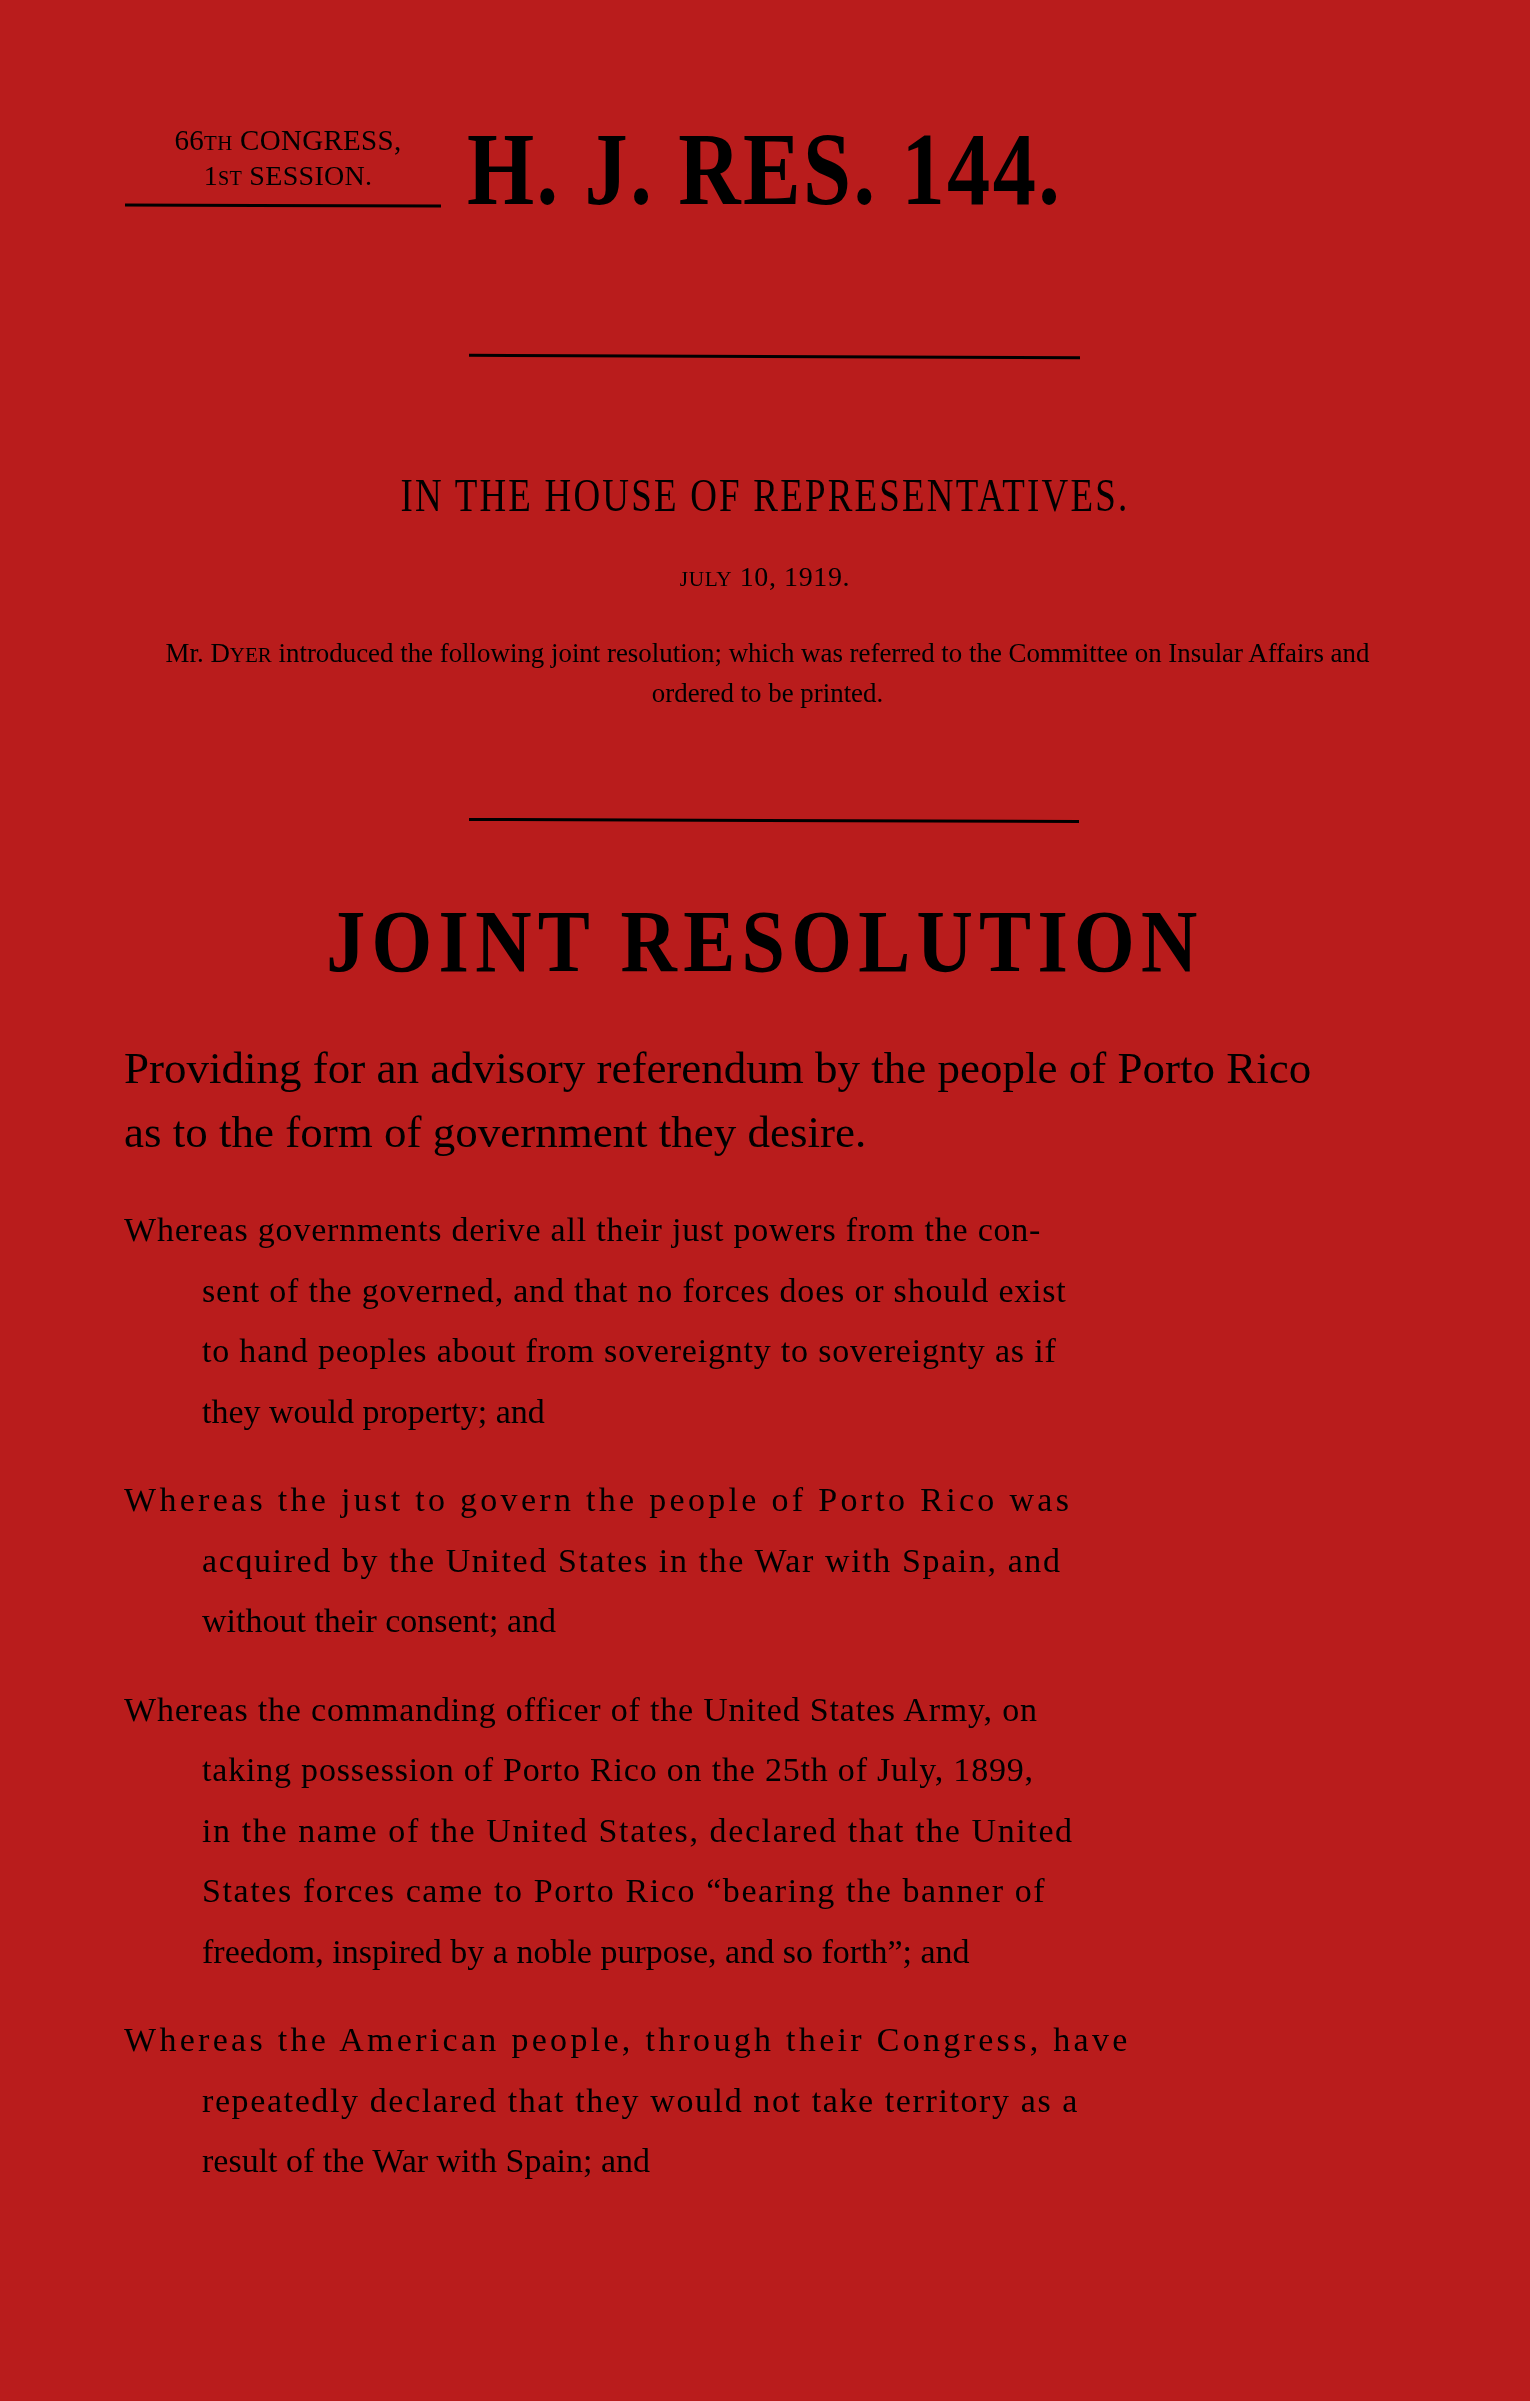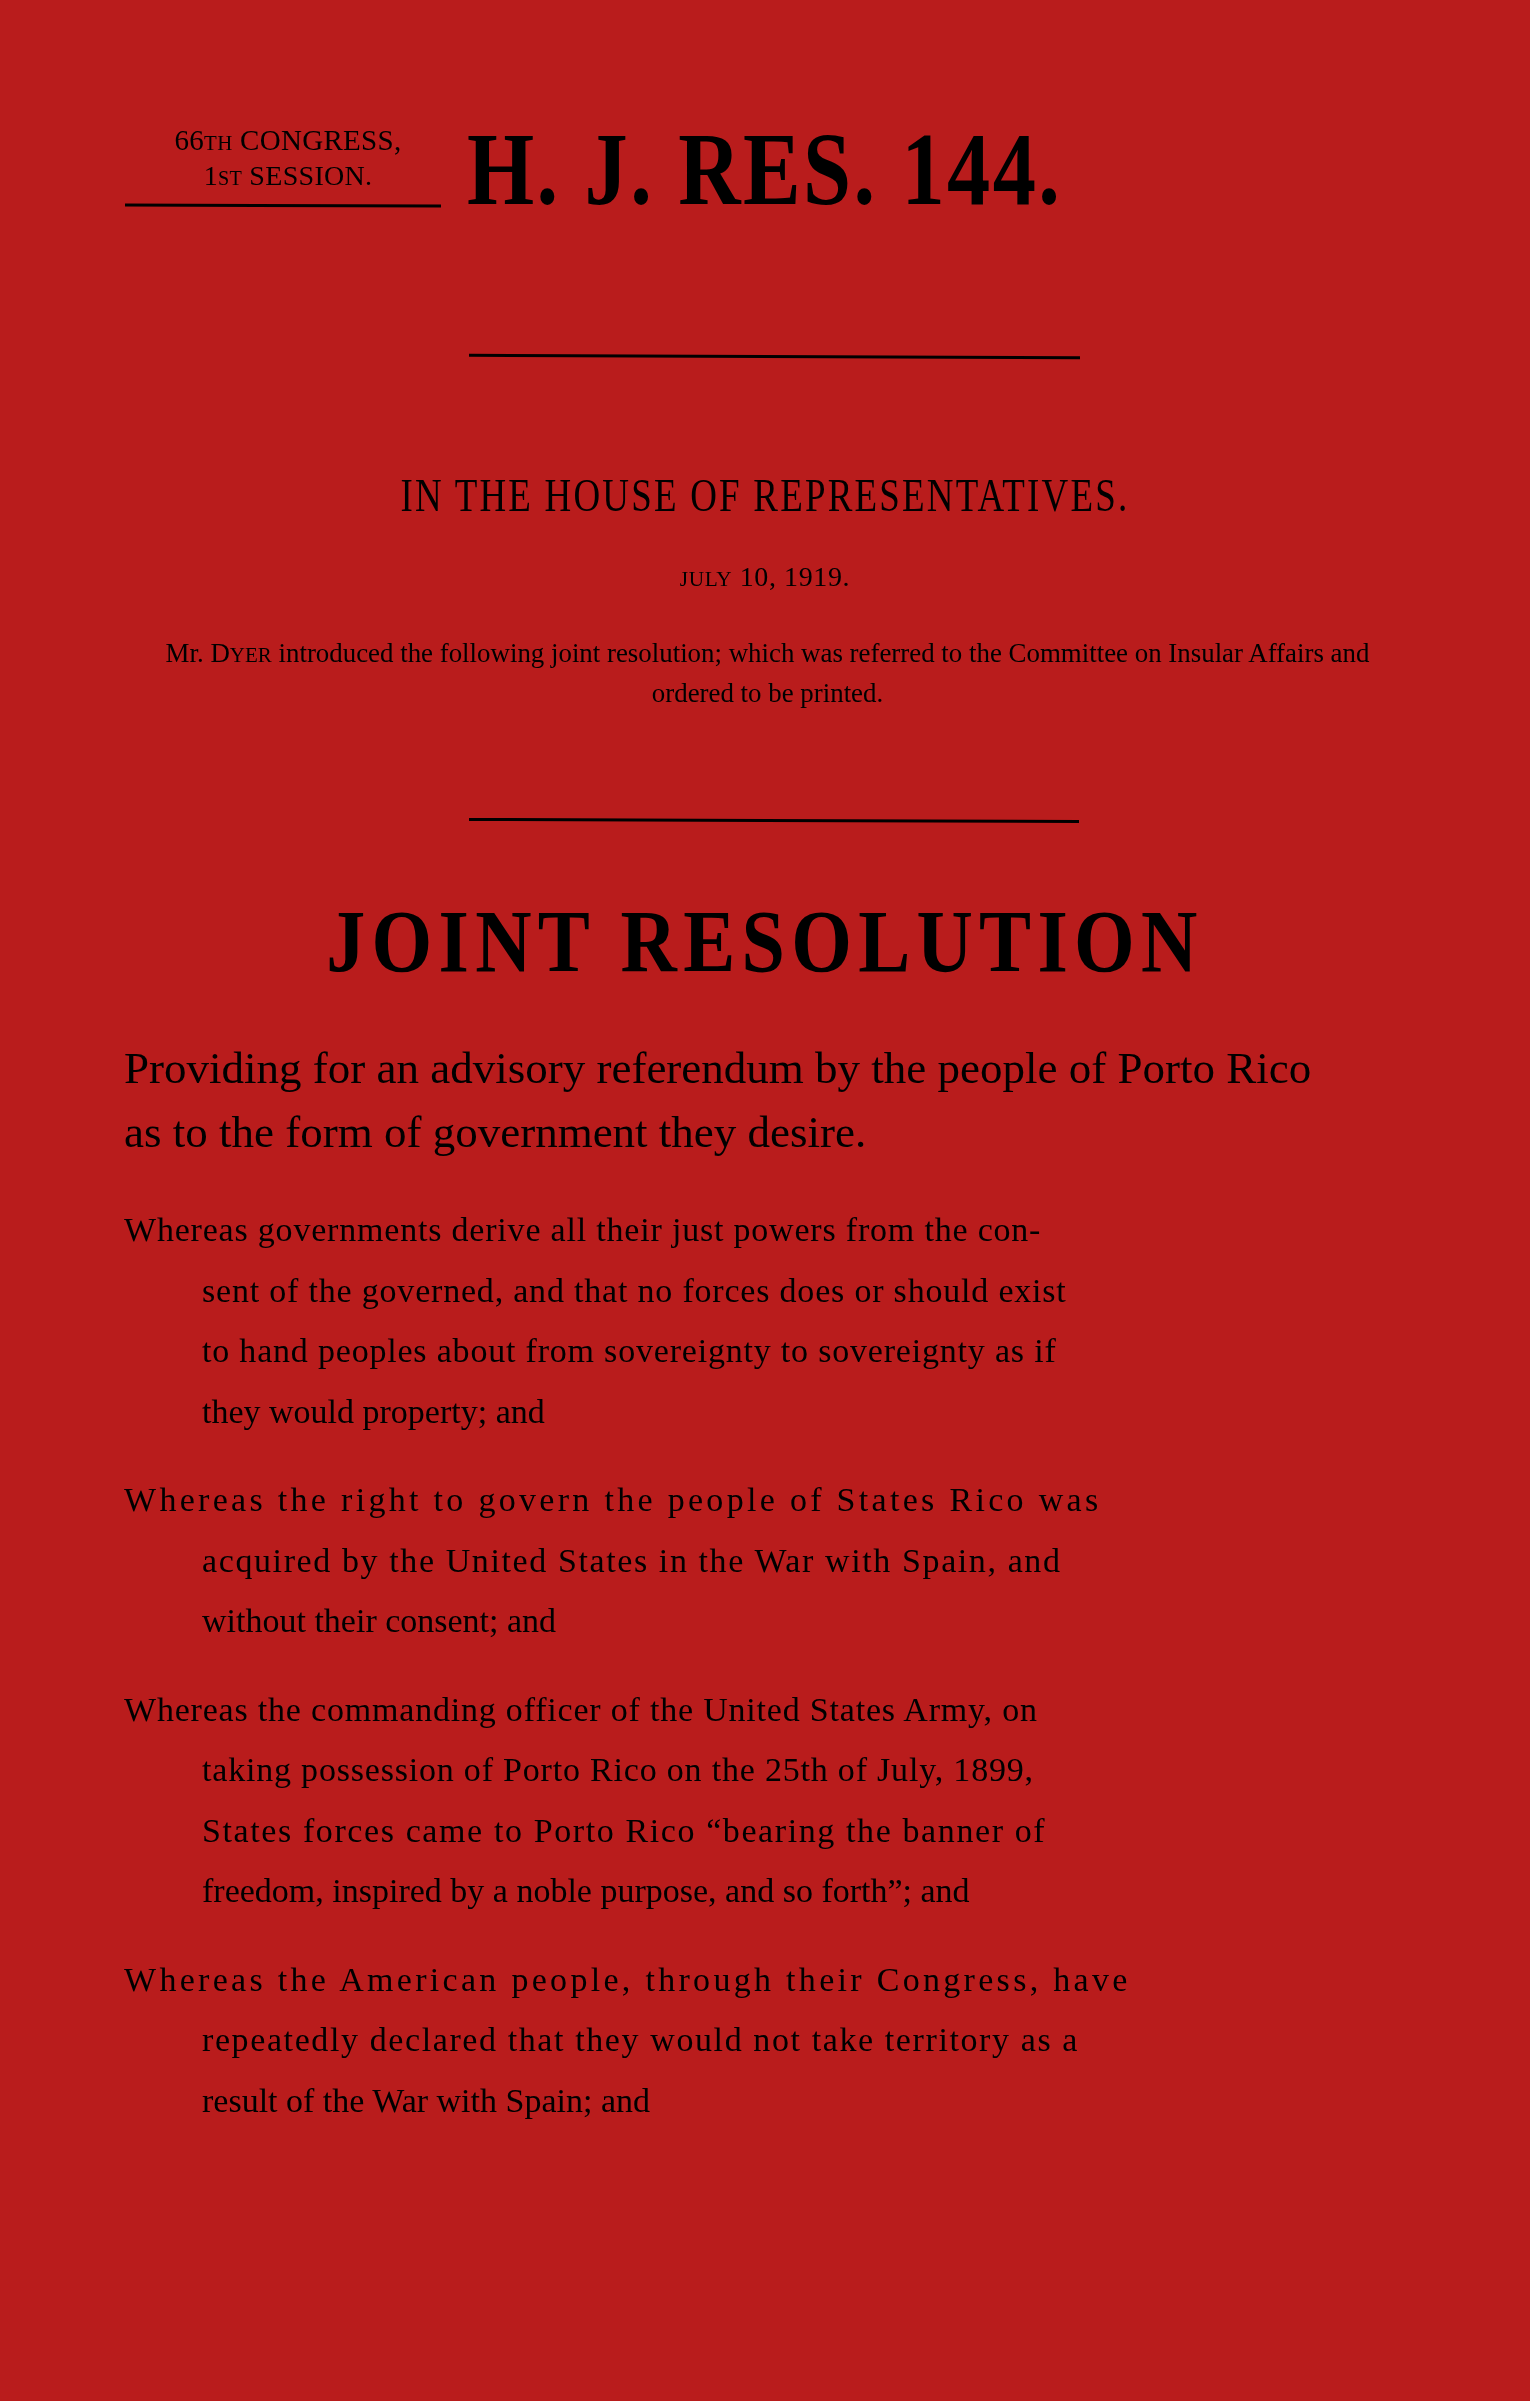--- a/index.html
+++ b/index.html
@@ -264,28 +264,29 @@
   <div class="body-text">
 
     <p class="clause">
       <span class="ln first sp-med">Whereas governments derive all their just powers from the con-</span>
       <span class="ln cont sp-med">sent of the governed, and that no forces does or should exist</span>
       <span class="ln cont sp-med">to hand peoples about from sovereignty to sovereignty as if</span>
       <span class="ln cont">they would property; and</span>
     </p>
 
     <p class="clause">
-      <span class="ln first sp-xwide">Whereas the right to govern the people of States Rico was</span>
+      <span class="ln first sp-xwide">Whereas the just to govern the people of Porto Rico was</span>
       <span class="ln cont sp-wide">acquired by the United States in the War with Spain, and</span>
       <span class="ln cont">without their consent; and</span>
     </p>
 
     <p class="clause">
       <span class="ln first sp-med">Whereas the commanding officer of the United States Army, on</span>
       <span class="ln cont sp-med">taking possession of Porto Rico on the 25th of July, 1899,</span>
+      <span class="ln cont sp-wide">in the name of the United States, declared that the United</span>
       <span class="ln cont sp-wide">States forces came to Porto Rico “bearing the banner of</span>
       <span class="ln cont">freedom, inspired by a noble purpose, and so forth”; and</span>
     </p>
 
     <p class="clause">
       <span class="ln first sp-xwide">Whereas the American people, through their Congress, have</span>
       <span class="ln cont sp-wide">repeatedly declared that they would not take territory as a</span>
       <span class="ln cont">result of the War with Spain; and</span>
     </p>
 

